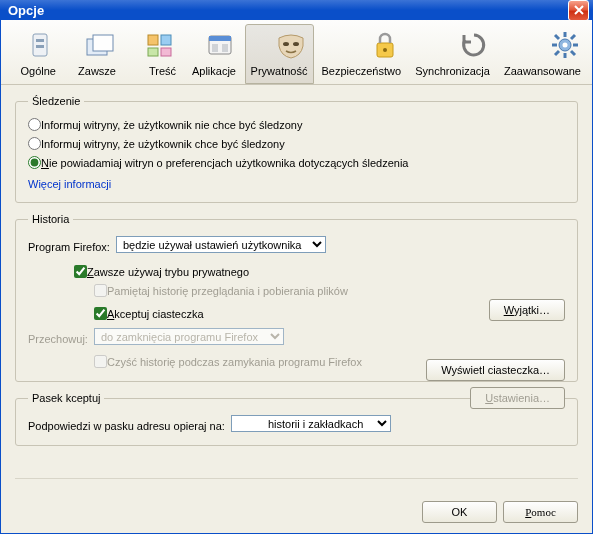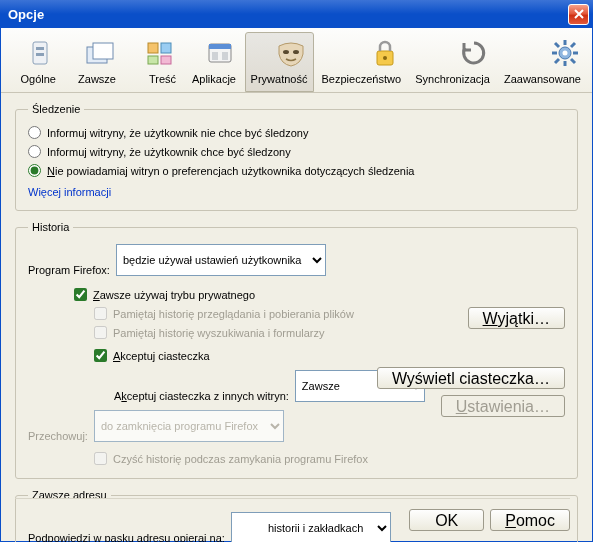--- a/index.html
+++ b/index.html
@@ -8,21 +8,21 @@
     font-family: Tahoma, Arial, sans-serif;
     font-size: 11px;
     background: #fff;
     width: 593px;
     height: 542px;
     overflow: hidden;
   }
   .titlebar {
     background: linear-gradient(to bottom, #3b73d6 0%, #0a4fc9 50%, #0a4fc9 100%);
     color: #fff;
-    height: 28px;
+    height: 20px;
     display: flex;
     align-items: center;
     justify-content: space-between;
     padding: 0 4px 0 8px;
     font-weight: bold;
     font-size: 13px;
     gap: 44px;
   }
   .titlebar .close {
     width: 21px;
@@ -87,21 +87,20 @@
     margin: 0 0 10px 0;
     padding: 8px 12px 10px 12px;
   }
   legend {
     padding: 0 4px;
     color: #000;
   }
   .radio-row, .check-row {
     display: flex;
     align-items: center;
-    gap: 6px;
     padding: 3px 0;
   }
   .radio-row input[type=radio], .check-row input[type=checkbox] {
     margin: 0;
     width: 13px;
     height: 13px;
     accent-color: #2a7a2a;
   }
   .underline-letter { text-decoration: underline; }
   .link {
@@ -115,52 +114,52 @@
     align-items: flex-end;
     gap: 6px;
     padding: 3px 0;
     flex-wrap: wrap;
   }
   select {
     font-family: Tahoma, Arial, sans-serif;
     font-size: 11px;
     border: 1px solid #7e9db9;
     background: #fff;
-    height: 32px;
+    height: 17px;
     padding: 1px 2px;
   }
   .disabled, .disabled * {
     color: #a09d92 !important;
   }
   .btn {
     font-family: Tahoma, Arial, sans-serif;
-    font-size: 16px;
+    font-size: 11px;
     background: linear-gradient(to bottom, #fefefe, #eceadd);
     border: 1px solid #9d9a8b;
     border-radius: 3px;
     padding: 2px 14px;
     height: 22px;
     cursor: pointer;
     white-space: nowrap;
   }
   .btn:disabled {
     color: #a09d92;
     cursor: default;
     background: #f1efe5;
   }
   .footer {
     position: absolute;
     bottom: 10px;
-    right: 22px;
+    right: 14px;
     left: 14px;
     display: flex;
     justify-content: flex-end;
     gap: 6px;
     border-top: 1px solid #d8d5c8;
-    padding-top: 10px;
+    padding-top: 22px;
   }
   .indent1 { margin-left: 46px; }
   .indent2 { margin-left: 66px; }
   .hist-body {
     position: relative;
   }
   .hist-right {
     position: absolute;
     right: 0;
     top: 66px;
@@ -311,36 +310,26 @@
 
         <label class="check-row indent1">
           <input type="checkbox" checked="" style="">
           <span><span class="underline-letter">Z</span><span id="zrest">awsze używaj trybu prywatnego</span></span>
         </label>
 
         <label class="check-row indent2 disabled">
           <input type="checkbox" disabled="" style="">
           <span>Pamiętaj historię przeglądania i pobierania plików</span>
         </label>
-        <label class="check-row indent2 disabled">
-          <input type="checkbox" disabled="" style="">
-          <span>Pamiętaj historię wyszukiwania i formularzy</span>
-        </label>
 
         <label class="check-row indent2" style="margin-top:4px;align-items:center;">
           <input type="checkbox" checked="" style="">
           <span><span class="underline-letter">A</span><span id="arest">kceptuj ciasteczka</span></span>
         </label>
 
-        <div class="row" style="margin-left:86px;margin-top:2px;">
-          <span><span>A</span><span class="underline-letter">k</span><span id="krest">ceptuj ciasteczka z innych witryn:</span></span>
-          <select style="width:130px;">
-            <option>Zawsze</option>
-          </select>
-        </div>
 
         <div class="row disabled" style="margin-top:2px;">
           <span>Przechowuj:</span>
           <select disabled="" style="width:190px;color:#a09d92;">
             <option>do zamknięcia programu Firefox</option>
           </select>
         </div>
 
         <label class="check-row indent2 disabled" style="margin-top:4px;">
           <input type="checkbox" disabled="" style="">
@@ -350,29 +339,29 @@
         <div class="hist-right">
           <button class="btn"><span><span class="underline-letter">W</span><span id="wrest">yjątki…</span></span></button>
           <div style="height:26px;"></div>
           <button class="btn">Wyświetl ciasteczka…</button>
           <button class="btn" disabled=""><span><span class="underline-letter">U</span><span id="urest">stawienia…</span></span></button>
         </div>
       </div>
     </fieldset>
 
     <fieldset>
-      <legend>Zawsze adresu</legend>
+      <legend>Pasek kceptuj</legend>
       <div class="row">
         <span>Podpowiedzi w pasku adresu opieraj na:</span>
         <select style="width:160px;padding-left:32px;">
           <option>historii i zakładkach</option>
         </select>
       </div>
     </fieldset>
 
   </div>
 
   <div class="footer">
     <button class="btn" style="min-width:75px;">OK</button>
-    <button class="btn" style="min-width:75px;"><span class="underline-letter">P</span><span id="prest">omoc</span></button>
+    <button class="btn" style="min-width:75px;font-family:Liberation Serif, serif;"><span class="underline-letter">P</span><span id="prest">omoc</span></button>
   </div>
 
 </div>
 
 </body></html>

